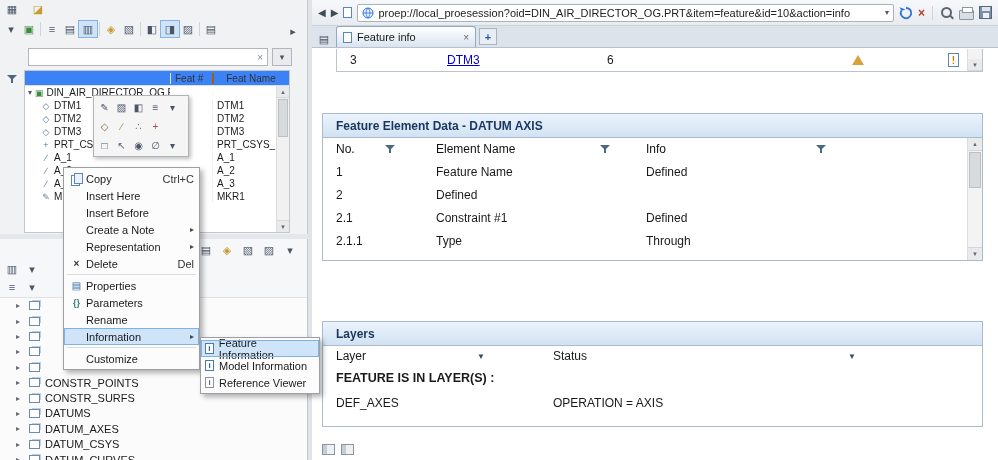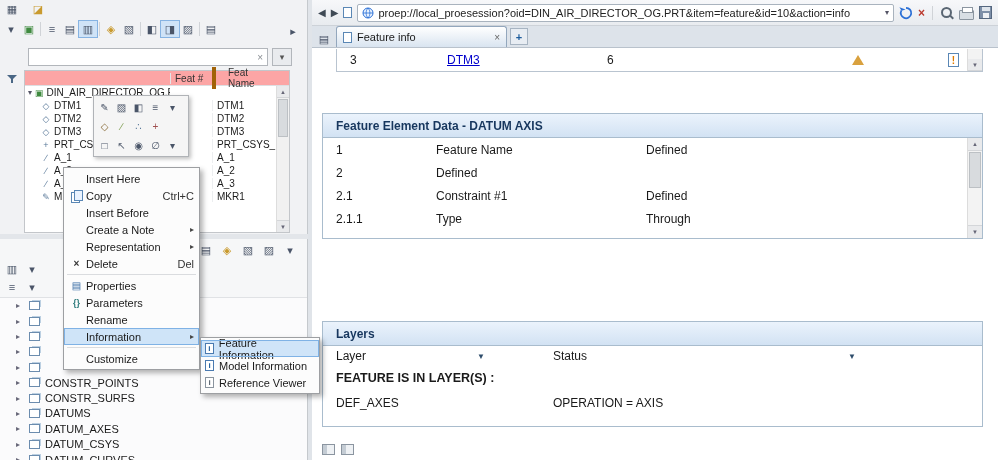--- a/index.html
+++ b/index.html
@@ -23,24 +23,24 @@
   .lp-search input { flex:1; border:none; outline:none; font:11px "Liberation Sans",sans-serif; background:transparent; }
   .lp-search .clear { color:#8a8f94; font-size:10px; }
   .lp-search-dd { position:absolute; left:272px; top:48px; width:20px; height:18px; border:1px solid #b2b6bb; background:#e9ebee; display:flex; align-items:center; justify-content:center; color:#555; font-size:9px; }
   .lp-funnel { position:absolute; left:7px; top:74px; }
 
   .funnel { width:10px; height:10px; position:relative; display:inline-block; }
   .funnel::before { content:""; position:absolute; left:0; top:1px; border-left:5px solid transparent; border-right:5px solid transparent; border-top:5px solid #4a6785; }
   .funnel::after { content:""; position:absolute; left:4px; top:5px; width:2px; height:4px; background:#4a6785; }
 
   .tree-box { position:absolute; left:24px; top:70px; width:266px; height:163px; background:#fff; border:1px solid #c3c6ca; }
-  .th { display:flex; height:15px; border-bottom:1px solid #dddfe2; align-items:center; font-size:10px; color:#333; background:#fca5a5; }
+  .th { display:flex; height:15px; border-bottom:1px solid #dddfe2; align-items:center; font-size:10px; color:#333; background:#3b82f6; }
   .th-sp { flex:1; }
   .th-num { width:42px; border-left:1px solid #e3e5e8; padding-left:4px; }
-  .th-name { width:64px; border-left:4px solid #a16207; padding-left:12px; }
+  .th-name { width:64px; border-left:2px solid #a16207; padding-left:12px;text-align:center; }
   .th-sc { width:13px; }
   .trow { display:flex; height:13px; align-items:center; font-size:10px; white-space:nowrap; }
   .tt { flex:1; display:flex; align-items:center; gap:3px; padding-left:16px; overflow:hidden; }
   .tt.root { padding-left:3px; }
   .tt .fx { font-size:8px; color:#556; width:8px; }
   .tt .gi { font-size:9px; color:#5b7a9a; width:10px; text-align:center; }
   .tc-num { width:42px; border-left:1px solid #eceef0; padding-left:6px; overflow:hidden; }
   .tc-name { width:64px; border-left:1px solid #eceef0; padding-left:4px; overflow:hidden; }
   .tc-sc { width:13px; }
   .vscroll { position:absolute; right:0; top:15px; bottom:0; width:13px; background:#f1f1f1; border-left:1px solid #ddd; }
@@ -96,21 +96,21 @@
   .i-find { width:14px; height:14px; position:relative; }
   .i-find::before { content:""; position:absolute; left:1px; top:1px; width:7px; height:7px; border:2px solid #5a6673; border-radius:50%; }
   .i-find::after { content:""; position:absolute; left:9px; top:10px; width:5px; height:2px; background:#5a6673; transform:rotate(45deg); }
   .i-print { width:15px; height:10px; position:relative; background:#d8dee4; border:1px solid #8b95a0; border-radius:1px; margin-top:4px; }
   .i-print::before { content:""; position:absolute; left:2px; top:-4px; width:9px; height:4px; background:#fff; border:1px solid #8b95a0; }
   .i-save { width:13px; height:13px; background:#7d8fa8; border:1px solid #55677f; position:relative; }
   .i-save::before { content:""; position:absolute; left:2px; top:0; width:8px; height:4px; background:#dfe5ec; }
   .i-save::after { content:""; position:absolute; left:3px; bottom:0; width:6px; height:5px; background:#eef1f5; }
 
   .b-tabs { height:22px; background:#dde3ea; border-bottom:1px solid #b9c2cc; display:flex; align-items:flex-end; padding:0 3px; gap:3px; }
-  .tab { height:21px; width:171px; background:linear-gradient(#ffffff,#d9e4f0); border:1px solid #93a7bd; border-bottom:none; border-radius:3px 3px 0 0; display:flex; align-items:center; padding:4px 6px; gap:5px; font-size:11px; }
+  .tab { height:21px; width:140px; background:linear-gradient(#ffffff,#d9e4f0); border:1px solid #93a7bd; border-bottom:none; border-radius:3px 3px 0 0; display:flex; align-items:center; padding:4px 6px; gap:5px; font-size:11px; }
   .i-page { width:9px; height:11px; background:#fff; border:1px solid #5a87b5; }
   .tab .x { margin-left:auto; color:#666; font-size:10px; }
   .tab-plus { width:18px; height:17px; margin-bottom:2px; background:#e8edf3; border:1px solid #a7b4c2; font-size:11px; font-weight:bold; color:#1c5c9c; display:flex; align-items:center; justify-content:center; }
 
   .b-content { position:absolute; top:49px; left:4px; right:0; bottom:0; background:#fff; font-size:12px; }
 
   .toprow { position:absolute; left:20px; top:0; width:647px; height:23px; border:1px solid #b9c4d0; border-top:none; display:flex; align-items:center; }
   .toprow .c1 { width:110px; padding-left:13px; }
   .toprow .c2 { width:160px; }
   .toprow .c3 { width:245px; }
@@ -393,29 +393,29 @@
       <span class="icb">□</span>
       <span class="icb">↖</span>
       <span class="icb">◉</span>
       <span class="icb">∅</span>
       <span class="icb">▾</span>
     </div>
   </div>
 
   <div class="ctx">
     <div class="mi">
-      <span class="mic"></span>
-        <span class="lab">Insert Here</span>
-    </div>
-    <div class="mi">
       <span class="mic">
           <span class="i-copy"></span>
         </span>
       <span class="lab">Copy</span>
       <span class="sc">Ctrl+C</span>
+    </div>
+    <div class="mi">
+      <span class="mic"></span>
+        <span class="lab">Insert Here</span>
     </div>
     <div class="mi">
       <span class="mic"></span>
         <span class="lab">Insert Before</span>
     </div>
     <div class="mi">
       <span class="mic"></span>
         <span class="lab">Create a Note</span>
       <span class="ar">▸</span>
     </div>
@@ -513,20 +513,35 @@
         <span class="i-warn"></span>
         <span class="i-page-alert">!</span>
         <span class="scst">
           <span class="vs-btn">▼</span>
         </span>
       </div>
 
       <div class="sec sec1">
         <div class="sec-head">Feature Element Data - DATUM AXIS</div>
         <div class="fed">
+          <div class="fed-head">
+            <span class="fh1">
+                <span>No.</span>
+                <span class="funnel"></span>
+              </span>
+            <span class="fh2">
+                <span>Element Name</span>
+                <span class="funnel"></span>
+              </span>
+            <span class="fh3">
+                <span>Info</span>
+                <span class="funnel"></span>
+              </span>
+            <span style="width:16px;"></span>
+          </div>
           <div class="fed-row">
             <span class="fc1">1</span>
             <span class="fc2">Feature Name</span>
             <span class="fc3">Defined</span>
           </div>
           <div class="fed-row">
             <span class="fc1">2</span>
             <span class="fc3">Defined</span>
           </div>
           <div class="fed-row">

